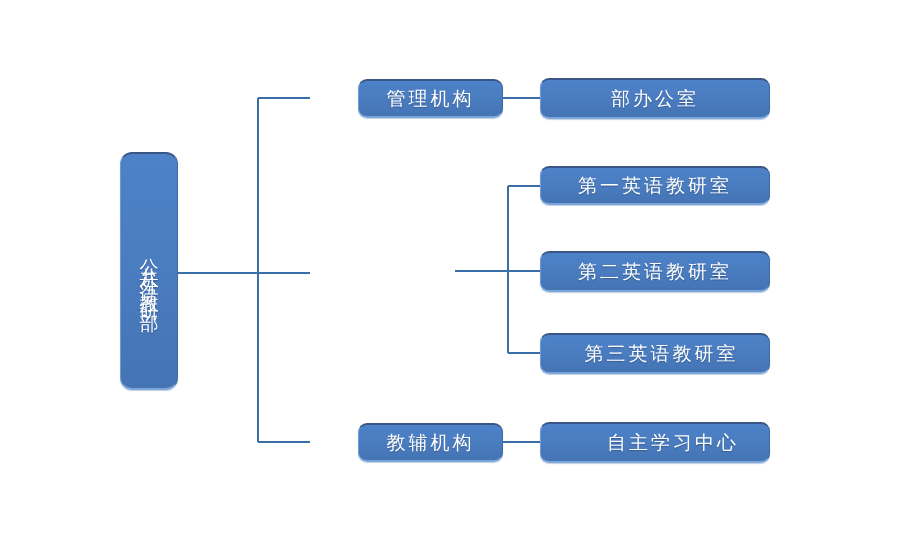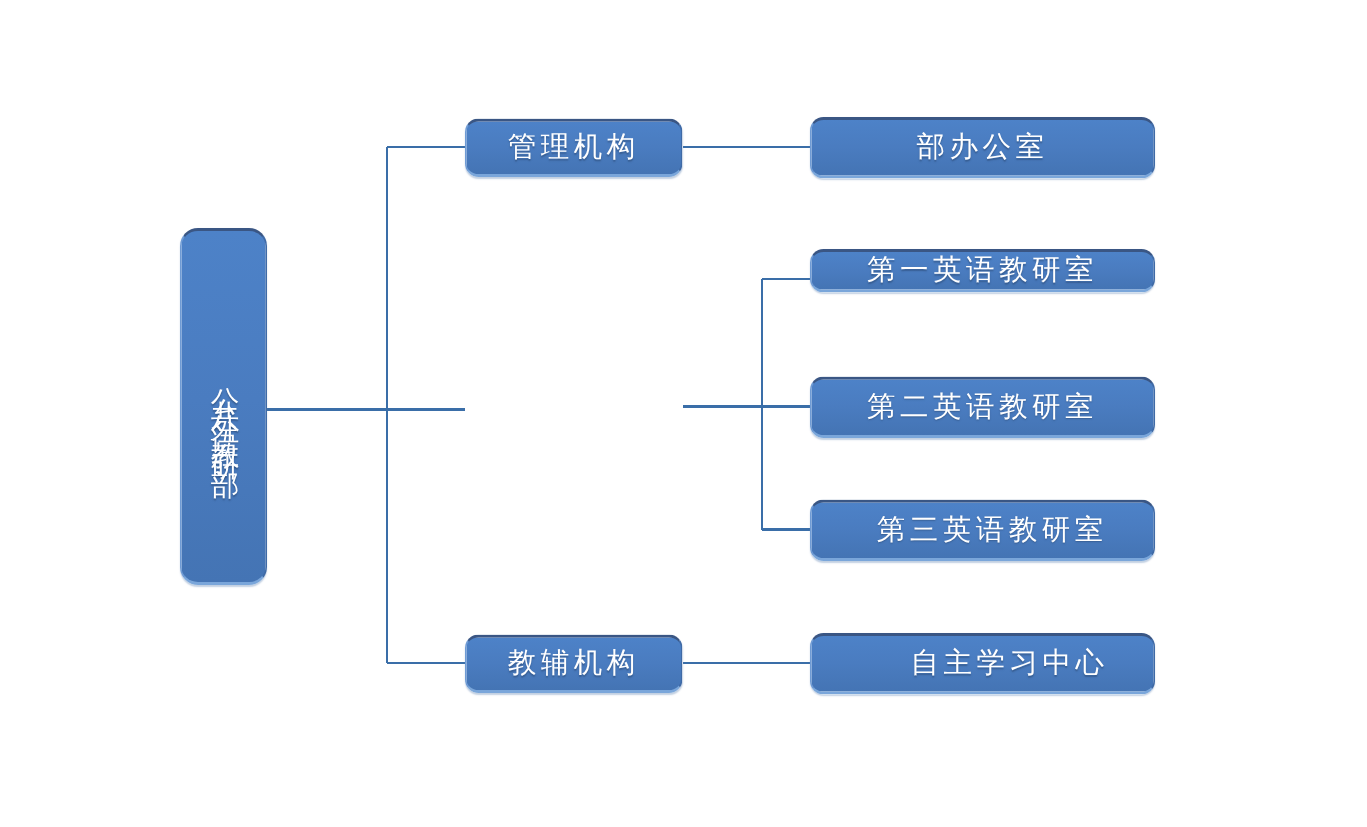--- a/index.html
+++ b/index.html
@@ -51,21 +51,21 @@
   
   .node.root {
     border-radius: 12px;
     writing-mode: vertical-rl;
     text-orientation: upright;
     letter-spacing: 9px;
     font-size: 19px;
     padding-top: 6px;
   }
 
-  .node.level1 { font-size: 19px; letter-spacing: 3px; }
+  .node.level1 { font-size: 19px; letter-spacing: 3px; margin-left: 48px; }
   .node.level2 { font-size: 19px; letter-spacing: 3px; }
 
   .node-label {
     display: block;
     line-height: 1.05;
     text-shadow: 0 1px 1px rgba(40,70,110,0.55);
     font-weight: 400;
   }
   .root .node-label {
     writing-mode: vertical-rl;
@@ -112,21 +112,21 @@
 
 
   <div class="node level2" style="left:540px; top:78px; width:230px; height:41px;">
     <span class="node-label">部办公室</span>
   </div>
 
   <div class="node level1" style="left:310px; top:423px; width:145px; height:39px;">
     <span class="node-label">教辅机构</span>
   </div>
 
-  <div class="node level2" style="left:540px; top:166px; width:230px; height:29px;">
+  <div class="node level2" style="left:540px; top:166px; width:230px; height:39px;">
     <span class="node-label">第一英语教研室</span>
   </div>
 
   <div class="node level2" style="left:540px; top:251px; width:230px; height:41px;">
     <span class="node-label">第二英语教研室</span>
   </div>
 
   <div class="node level2" style="left:540px; top:333px; width:230px; height:41px;padding-left:13px;">
     <span class="node-label">第三英语教研室</span>
   </div>

